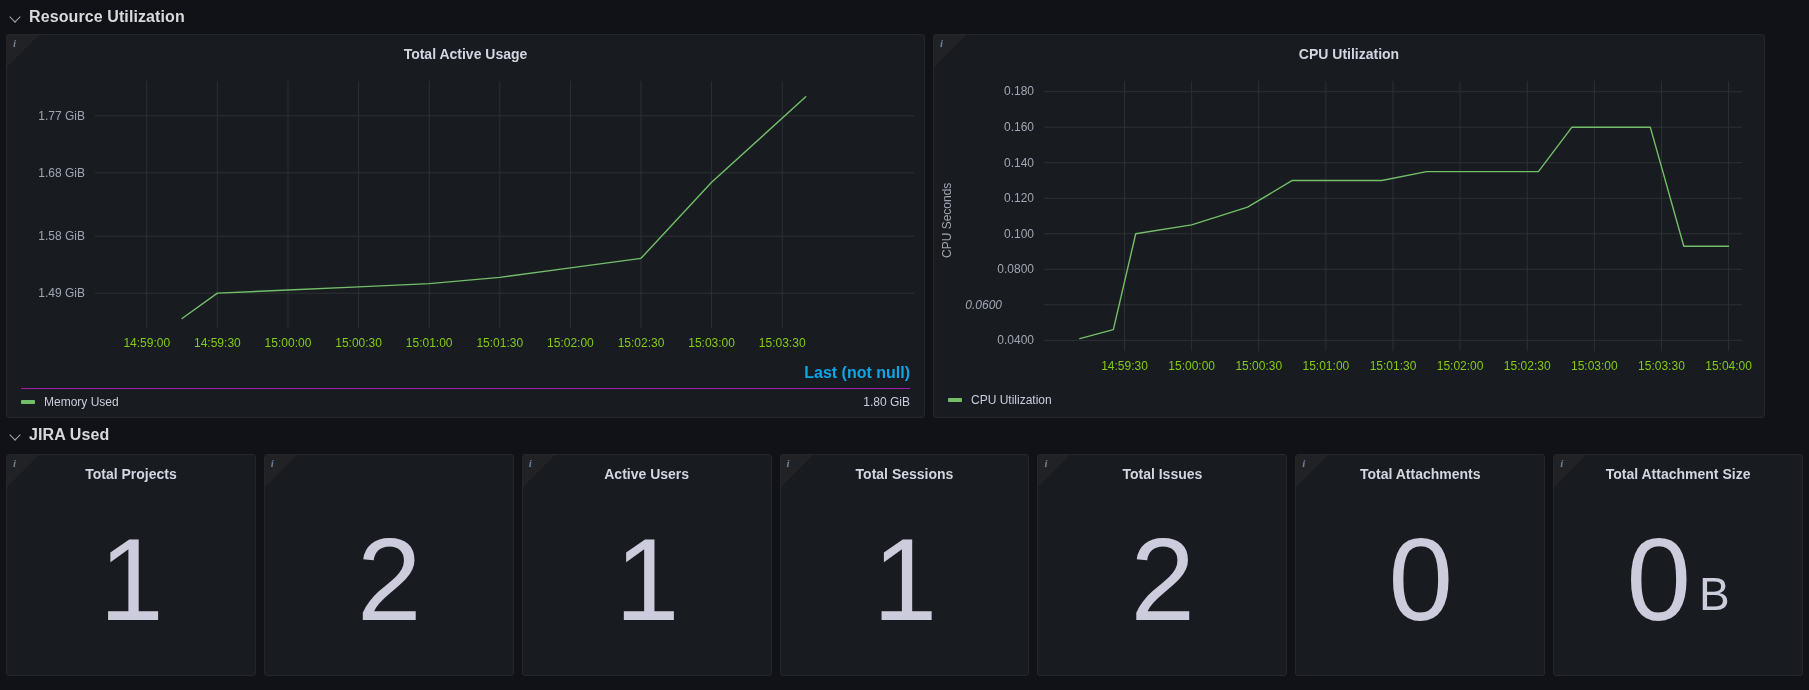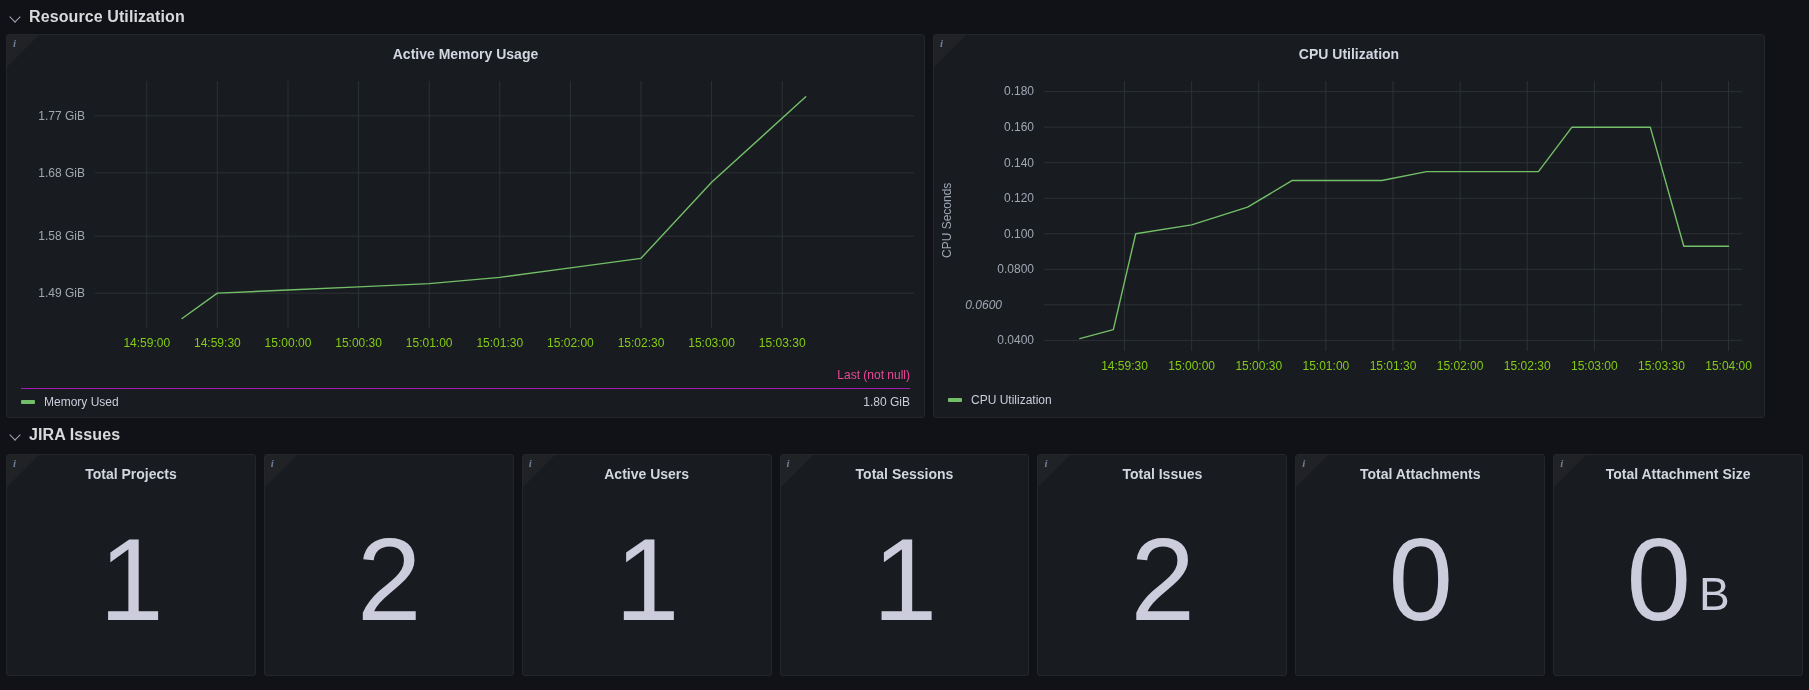--- a/index.html
+++ b/index.html
@@ -105,21 +105,21 @@
     color: #9fa7b3;
     white-space: nowrap;
     transform-origin: 0 0;
     transform: rotate(-90deg);
   }
 
   
   .legend-mem { position: absolute; left: 0; right: 0; bottom: 8px; padding: 0 14px; }
   .legend-head {
     display: flex; justify-content: flex-end;
-    font-size: 12px; color: #ec4899; font-weight: normal;
+    font-size: 16px; color: #0ea5e9; font-weight: bold;
     padding-bottom: 6px; cursor: pointer;
   }
   .legend-row {
     display: flex; align-items: center;
     border-top: 1px solid #a21caf;
     padding-top: 6px;
     font-size: 12px;
   }
   .legend-swatch {
     width: 14px; height: 4px; border-radius: 1px;
@@ -167,21 +167,21 @@
   <div class="row-header">
     <span class="chevron"></span>
     <span>Resource Utilization</span>
   </div>
 
   <div class="ts-row">
 
     <div class="panel ts-panel mem">
       <div class="panel-corner"></div>
       <div class="panel-corner-icon">i</div>
-      <div class="panel-title">Active Memory Usage</div>
+      <div class="panel-title">Total Active Usage</div>
 
       <div class="plot-area" id="mem-plot" style="width: 917px; height: 295px;">
           <div class="axis-label-y" style="top: 48.8333px; right: 839px;">1.77 GiB</div>
           <div class="axis-label-y" style="top: 105.833px; right: 839px;">1.68 GiB</div>
           <div class="axis-label-y" style="top: 169.167px; right: 839px;">1.58 GiB</div>
           <div class="axis-label-y" style="top: 226.167px; right: 839px;">1.49 GiB</div>
           <div class="axis-label-x" style="left: 139.776px; top: 269px;">14:59:00</div>
           <div class="axis-label-x" style="left: 210.379px; top: 269px;">14:59:30</div>
           <div class="axis-label-x" style="left: 280.983px; top: 269px;">15:00:00</div>
           <div class="axis-label-x" style="left: 351.586px; top: 269px;">15:00:30</div>
@@ -270,21 +270,21 @@
 
       <div class="legend-cpu">
         <span class="legend-swatch"></span>
         <span class="legend-name">CPU Utilization</span>
       </div>
     </div>
   </div>
 
   <div class="row-header">
     <span class="chevron"></span>
-    <span>JIRA Issues</span>
+    <span>JIRA Used</span>
   </div>
 
   <div class="stat-row" id="stat-row">
       <div class="panel stat-panel">
         <div class="panel-corner"></div>
         <div class="panel-corner-icon">i</div>
         <div class="panel-title">Total Projects</div>
         <div class="stat-value-wrap">
           <span class="stat-value">1</span>
         </div>

